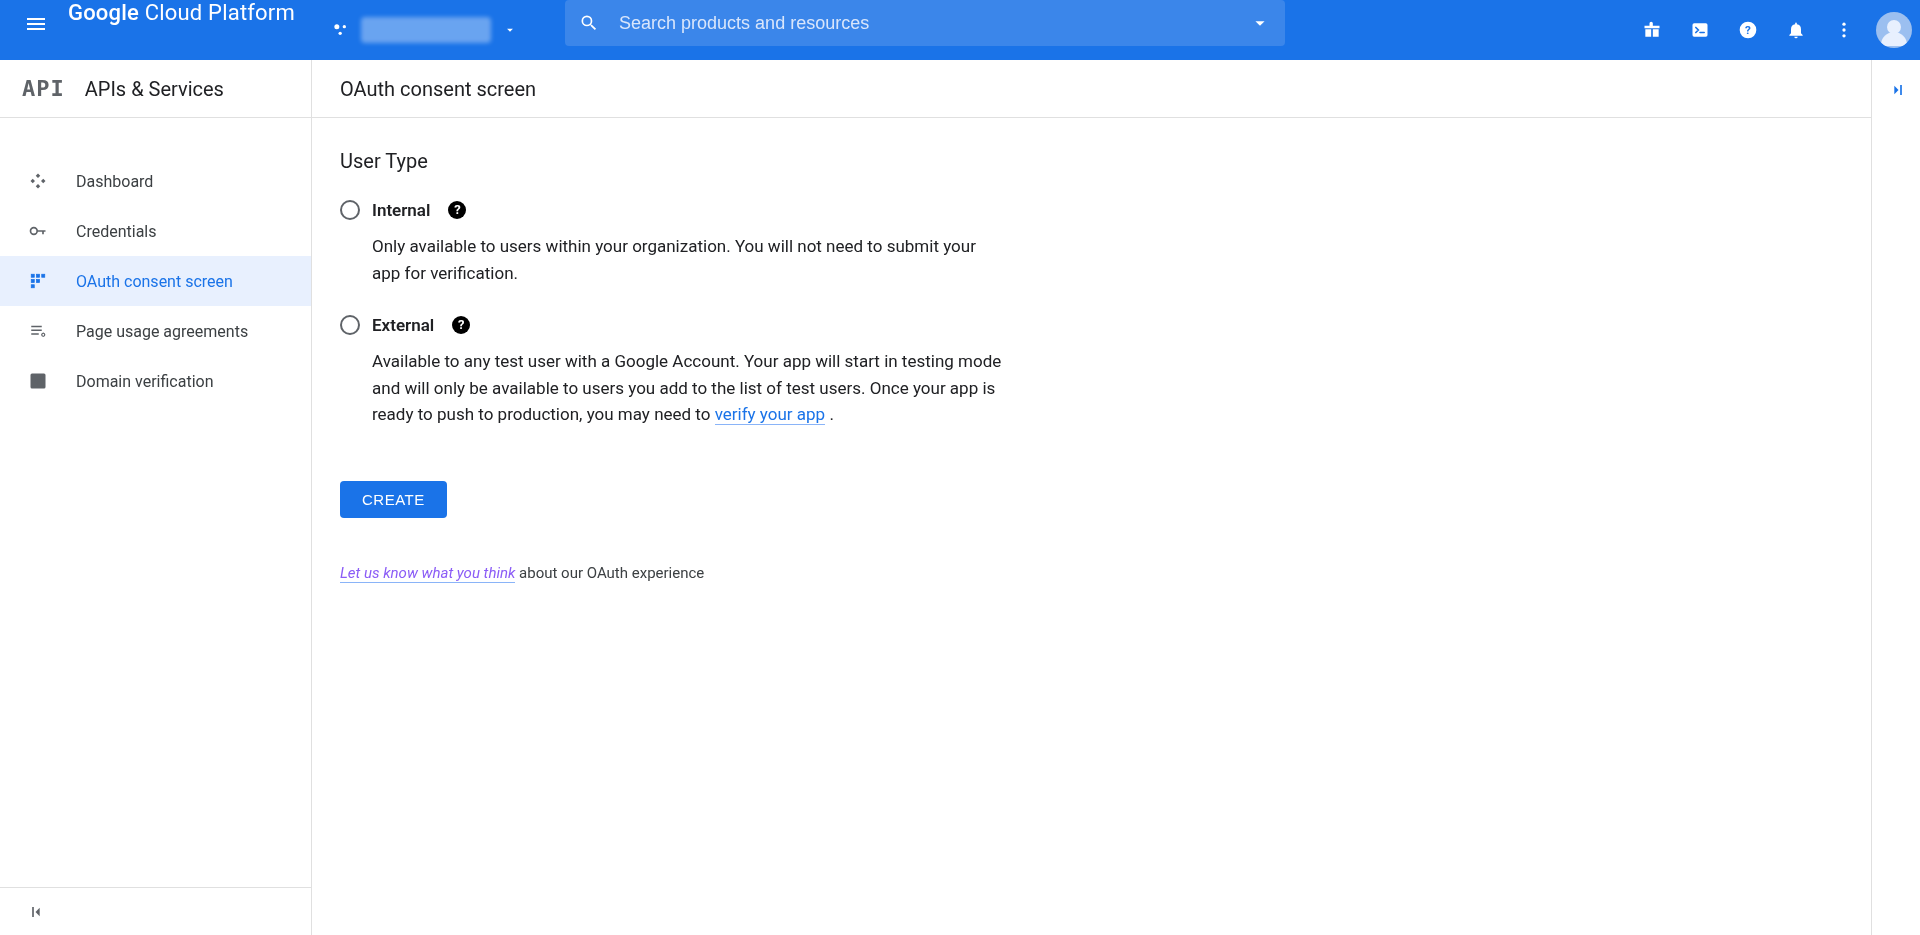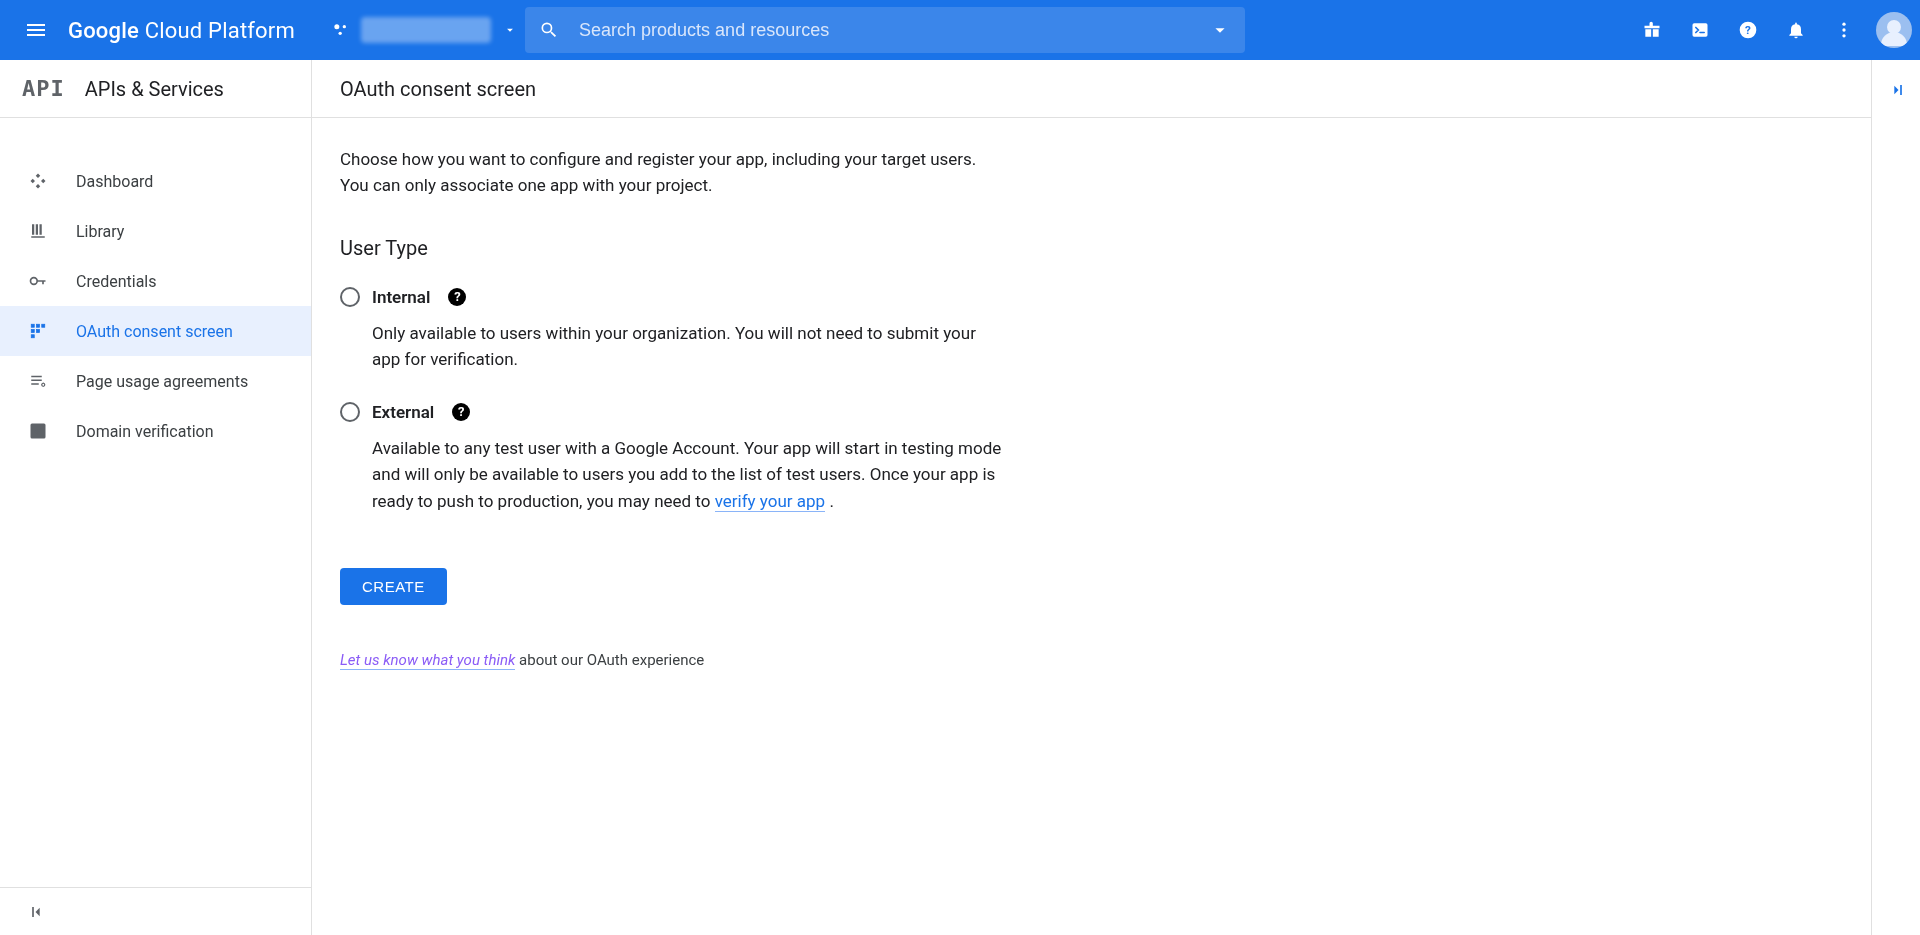--- a/index.html
+++ b/index.html
@@ -10,21 +10,20 @@
     background: #fff;
     width: 1920px;
     height: 935px;
     overflow: hidden;
   }
   
   .header {
     height: 60px;
     background: #1a73e8;
     display: flex;
-    align-items: center;
     padding: 0 8px 0 12px;
     color: #fff;
   }
   .menu-btn {
     width: 48px; height: 48px;
     display: flex; align-items: center; justify-content: center;
     cursor: pointer;
     border-radius: 50%;
   }
   .brand {
@@ -45,20 +44,21 @@
   .dots-icon { margin-right: 10px; }
   .project-name-blur {
     width: 130px; height: 26px;
     background: rgba(255,255,255,0.35);
     border-radius: 4px;
     filter: blur(2px);
   }
   .dropdown-caret { margin-left: 12px; }
   .search-wrap {
     flex: 1;
+    margin-left: 40px;
     margin-right: 20px;
     max-width: 720px;
   }
   .search-box {
     background: #3b86ea;
     height: 46px;
     border-radius: 4px;
     display: flex;
     align-items: center;
     padding: 0 14px;
@@ -325,28 +325,20 @@
       <span class="section-title">APIs &amp; Services</span>
     </div>
     <div class="nav">
       <div class="nav-item">
         <span class="nav-icon">
             <svg width="18" height="18" viewBox="0 0 24 24">
               <path d="M12 2l3 3-3 3-3-3zM5 9l3 3-3 3-3-3zM19 9l3 3-3 3-3-3zM12 16l3 3-3 3-3-3z"></path>
             </svg>
           </span>
         <span>Dashboard</span>
-      </div>
-      <div class="nav-item">
-        <span class="nav-icon">
-            <svg width="18" height="18" viewBox="0 0 24 24">
-              <path d="M4 3h3v14H4zM9 3h3v14H9zM14 3h3v14h-3zM3 19h18v2H3z"></path>
-            </svg>
-          </span>
-        <span>Library</span>
       </div>
       <div class="nav-item">
         <span class="nav-icon">
             <svg width="20" height="20" viewBox="0 0 24 24">
               <circle cx="7" cy="12" r="4" fill="none" stroke="#5f6368" stroke-width="2"></circle>
               <path d="M11 12h10M18 12v4" stroke="#5f6368" stroke-width="2" fill="none"></path>
             </svg>
           </span>
         <span>Credentials</span>
       </div>
@@ -390,21 +382,20 @@
         </svg>
     </div>
   </div>
 
   <div class="main">
     <div class="content">
       <div class="page-header">
         <span class="page-title">OAuth consent screen</span>
       </div>
       <div class="page-body">
-        <p class="intro">Choose how you want to configure and register your app, including your target users. You can only associate one app with your project.</p>
         <h2 class="section-h">User Type</h2>
 
         <div class="radio-row">
           <div class="radio"></div>
           <span class="radio-label">Internal</span>
           <span class="help-circle">?</span>
         </div>
         <p class="option-desc">Only available to users within your organization. You will not need to submit your app for verification.</p>
 
         <div class="radio-row">

